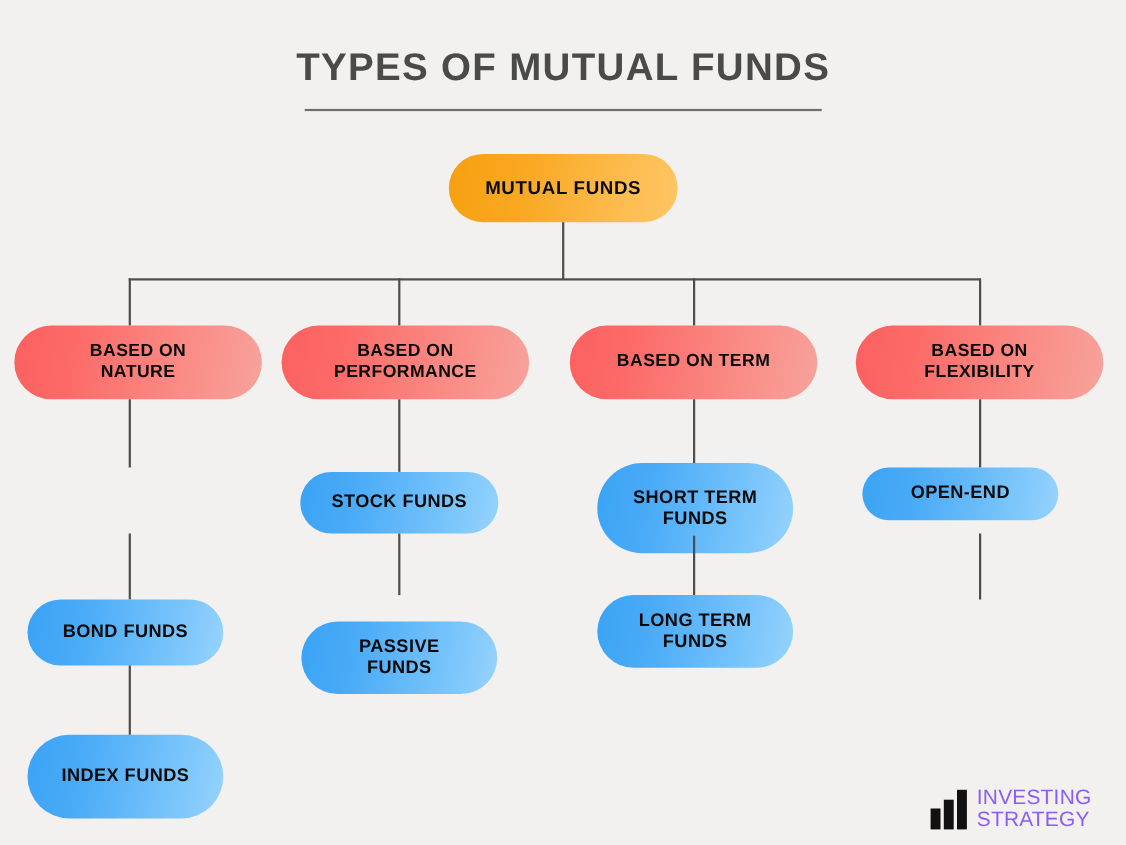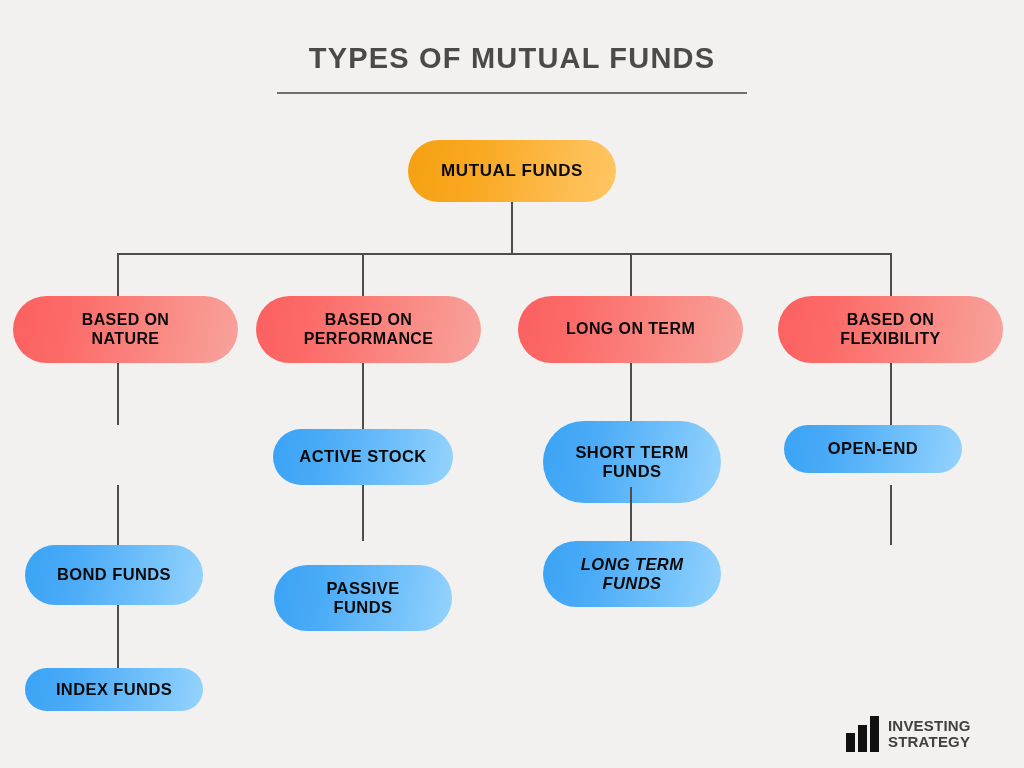--- a/index.html
+++ b/index.html
@@ -22,21 +22,21 @@
 
   
   .title-block {
     position: absolute;
     left: 0;
     top: 42px;
     width: 1024px;
     text-align: center;
   }
   .page-title {
-    font-size: 29px;
+    font-size: 35px;
     font-weight: bold;
     letter-spacing: 1.2px;
     color: #4a4a48;
     line-height: 1.15;
     margin: 0;
   }
   .title-rule {
     width: 470px;
     height: 2px;
     background: #6e6e6c;
@@ -98,23 +98,23 @@
   }
   .logo-bars span {
     display: block;
     width: 9px;
     background: #111111;
   }
   .logo-bars span.b1 { height: 19px; }
   .logo-bars span.b2 { height: 27px; }
   .logo-bars span.b3 { height: 36px; }
   .logo-text {
-    font-size: 15px;
-    font-weight: bold;
-    color: #404040;
+    font-size: 19px;
+    font-weight: normal;
+    color: #8b5cf6;
     line-height: 1.05;
     letter-spacing: 0.2px;
     white-space: pre-line;
   }
 </style>
 </head>
 <body>
 
 <div id="canvas">
 
@@ -130,48 +130,48 @@
 
   <div class="conn v" style="left:117px; top:253px; height:43px;"></div>
   <div class="conn v" style="left:362px; top:253px; height:43px;"></div>
   <div class="conn v" style="left:630px; top:253px; height:43px;"></div>
   <div class="conn v" style="left:890px; top:253px; height:43px;"></div>
 
   <div class="node cat" style="left:13px; top:296px; width:225px; height:67px;">BASED ON
 NATURE</div>
   <div class="node cat" style="left:256px; top:296px; width:225px; height:67px;">BASED ON
 PERFORMANCE</div>
-  <div class="node cat" style="left:518px; top:296px; width:225px; height:67px;">LONG ON TERM</div>
+  <div class="node cat" style="left:518px; top:296px; width:225px; height:67px;">BASED ON TERM</div>
   <div class="node cat" style="left:778px; top:296px; width:225px; height:67px;">BASED ON
 FLEXIBILITY</div>
 
   <div class="conn v" style="left:117px; top:363px; height:62px;"></div>
   <div class="conn v" style="left:362px; top:363px; height:66px;"></div>
   <div class="conn v" style="left:630px; top:363px; height:58px;"></div>
   <div class="conn v" style="left:890px; top:363px; height:62px;"></div>
 
-  <div class="node leaf" style="left:273px; top:429px; width:180px; height:56px;">ACTIVE STOCK</div>
+  <div class="node leaf" style="left:273px; top:429px; width:180px; height:56px;">STOCK FUNDS</div>
   <div class="node leaf" style="left:543px; top:421px; width:178px; height:82px;">SHORT TERM
 FUNDS</div>
   <div class="node leaf" style="left:784px; top:425px; width:178px; height:48px;">OPEN-END</div>
 
   <div class="conn v" style="left:117px; top:485px; height:60px;"></div>
   <div class="conn v" style="left:362px; top:485px; height:56px;"></div>
   <div class="conn v" style="left:630px; top:487px; height:54px;"></div>
   <div class="conn v" style="left:890px; top:485px; height:60px;"></div>
 
   <div class="node leaf" style="left:25px; top:545px; width:178px; height:60px;">BOND FUNDS</div>
   <div class="node leaf" style="left:274px; top:565px; width:178px; height:66px;">PASSIVE
 FUNDS</div>
-  <div class="node leaf" style="left:543px; top:541px; width:178px; height:66px;font-style:italic;">LONG TERM
+  <div class="node leaf" style="left:543px; top:541px; width:178px; height:66px;">LONG TERM
 FUNDS</div>
 
   <div class="conn v" style="left:117px; top:605px; height:63px;"></div>
 
-  <div class="node leaf" style="left:25px; top:668px; width:178px; height:43px;">INDEX FUNDS</div>
+  <div class="node leaf" style="left:25px; top:668px; width:178px; height:76px;">INDEX FUNDS</div>
 
   <div class="logo">
     <div class="logo-bars">
       <span class="b1"></span>
         <span class="b2"></span>
         <span class="b3"></span>
     </div>
     <div class="logo-text">INVESTING
 STRATEGY</div>
   </div>

